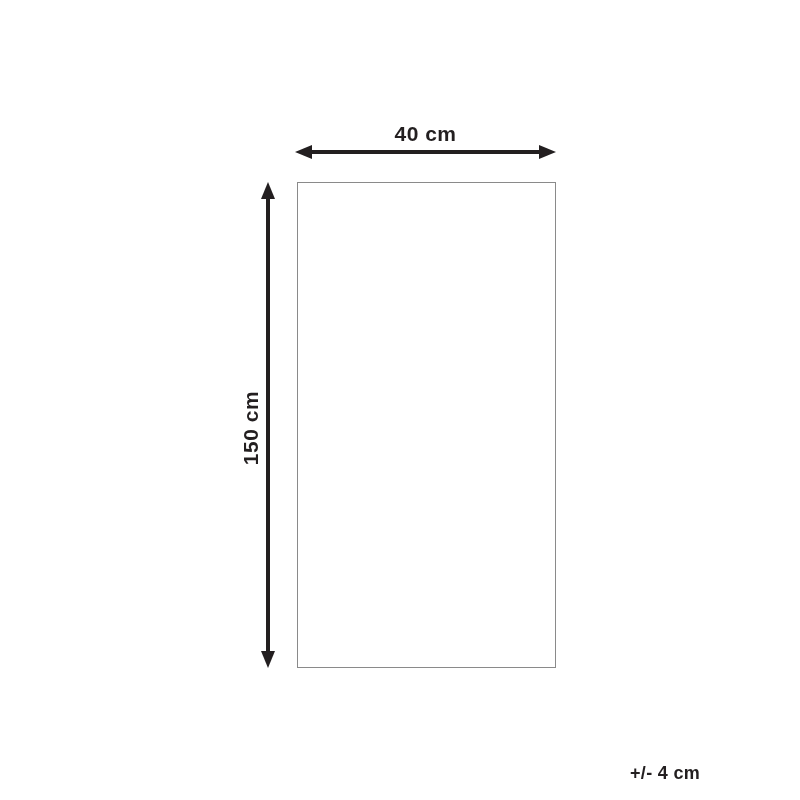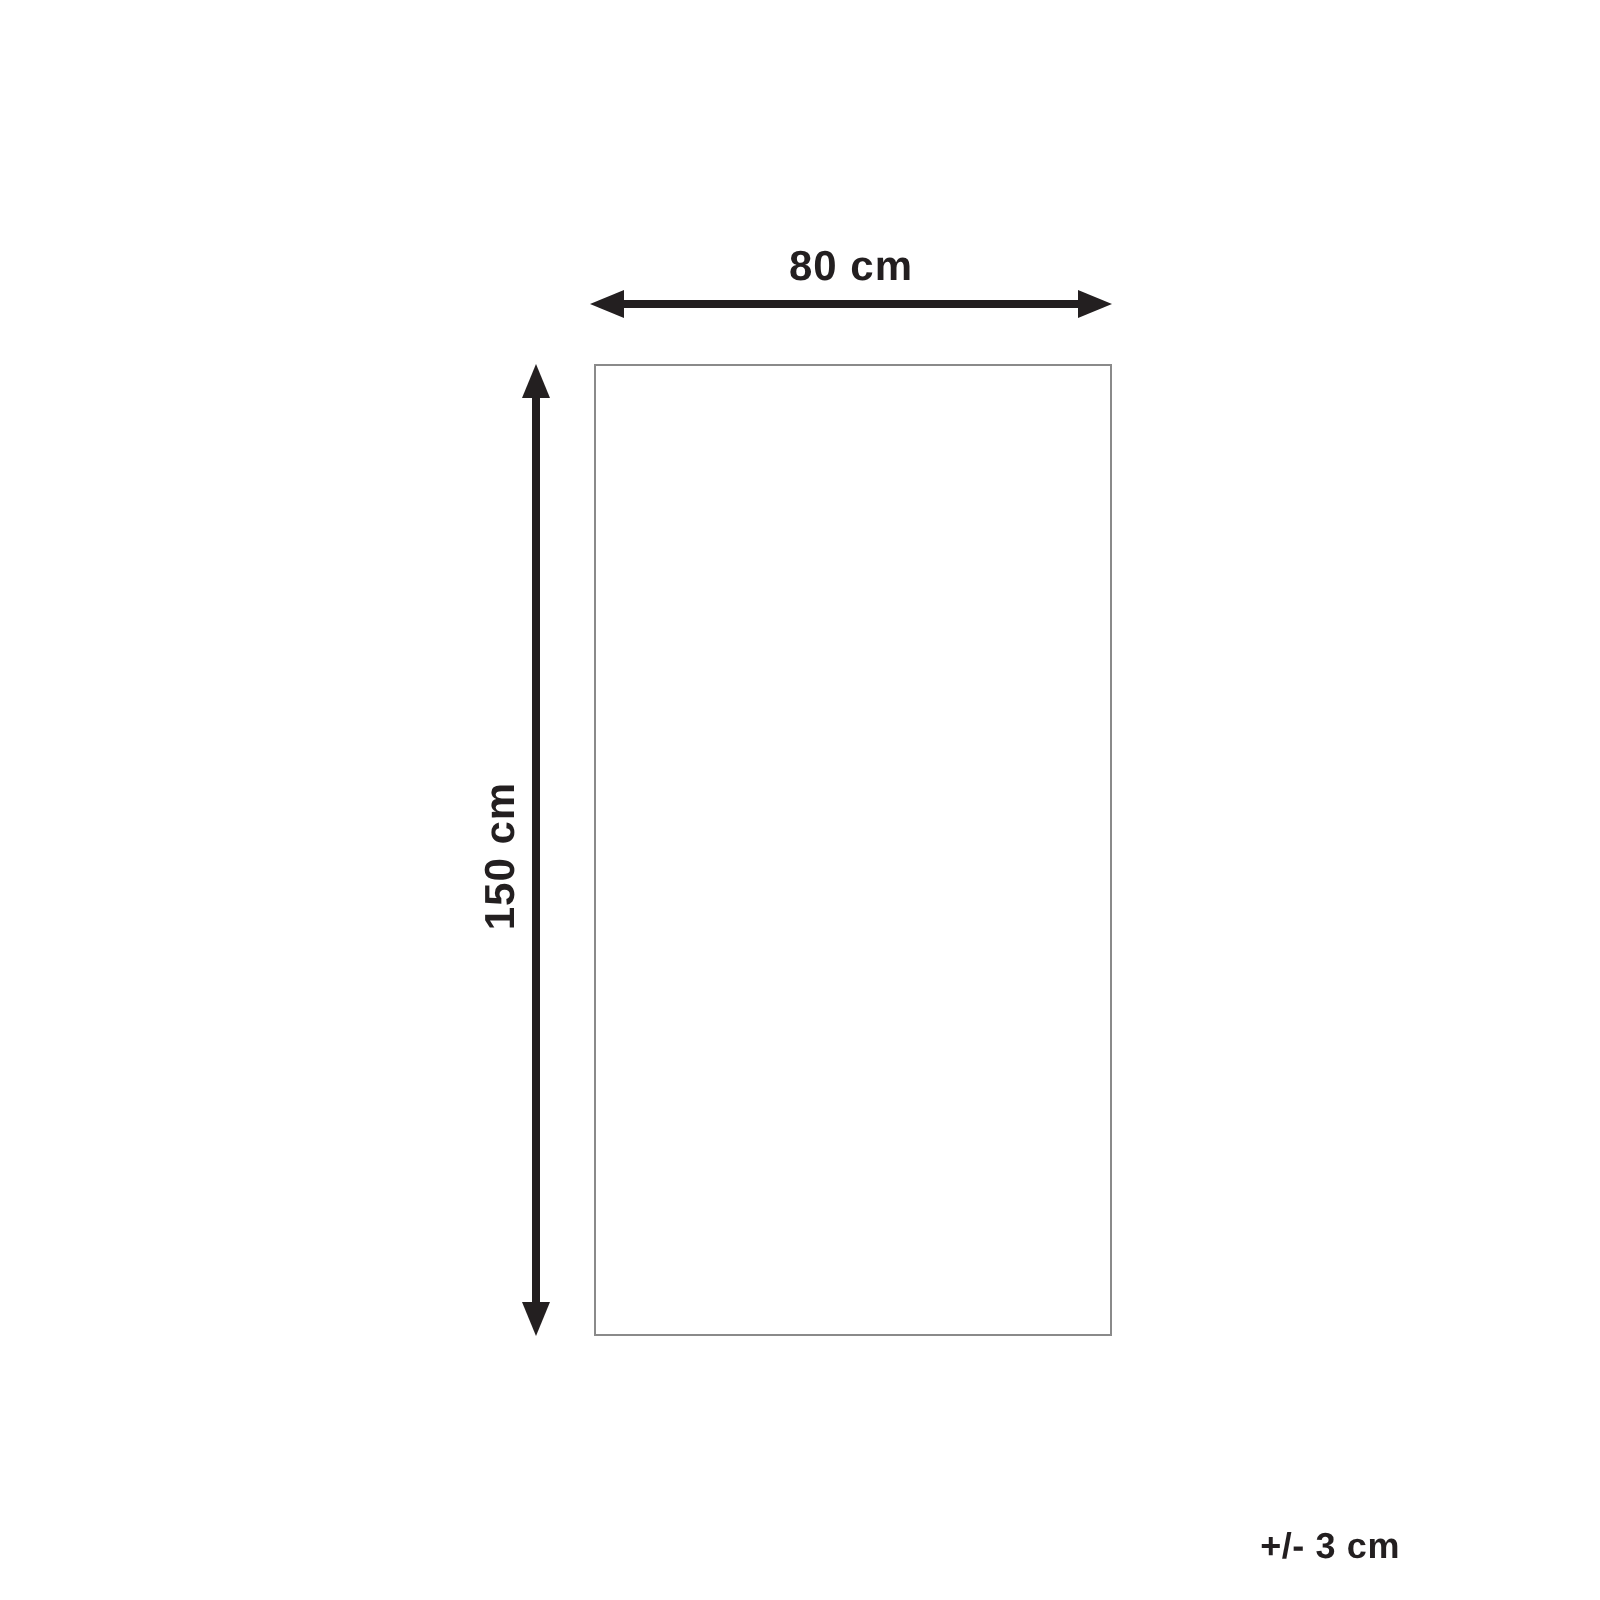--- a/index.html
+++ b/index.html
@@ -136,33 +136,33 @@
     font-weight: bold;
     color: #231f20;
     letter-spacing: 0.3px;
   }
 </style>
 </head>
 <body>
 
 <div class="canvas">
 
-  <div class="width-label">80 cm</div>
+  <div class="width-label">40 cm</div>
 
   <div class="h-arrow">
     <div class="head-left"></div>
     <div class="line"></div>
     <div class="head-right"></div>
   </div>
 
   <div class="height-label">150 cm</div>
 
   <div class="v-arrow">
     <div class="head-top"></div>
     <div class="line"></div>
     <div class="head-bottom"></div>
   </div>
 
   <div class="product-rect"></div>
 
-  <div class="tolerance-label">+/- 3 cm</div>
+  <div class="tolerance-label">+/- 4 cm</div>
 
 </div>
 
 </body></html>

